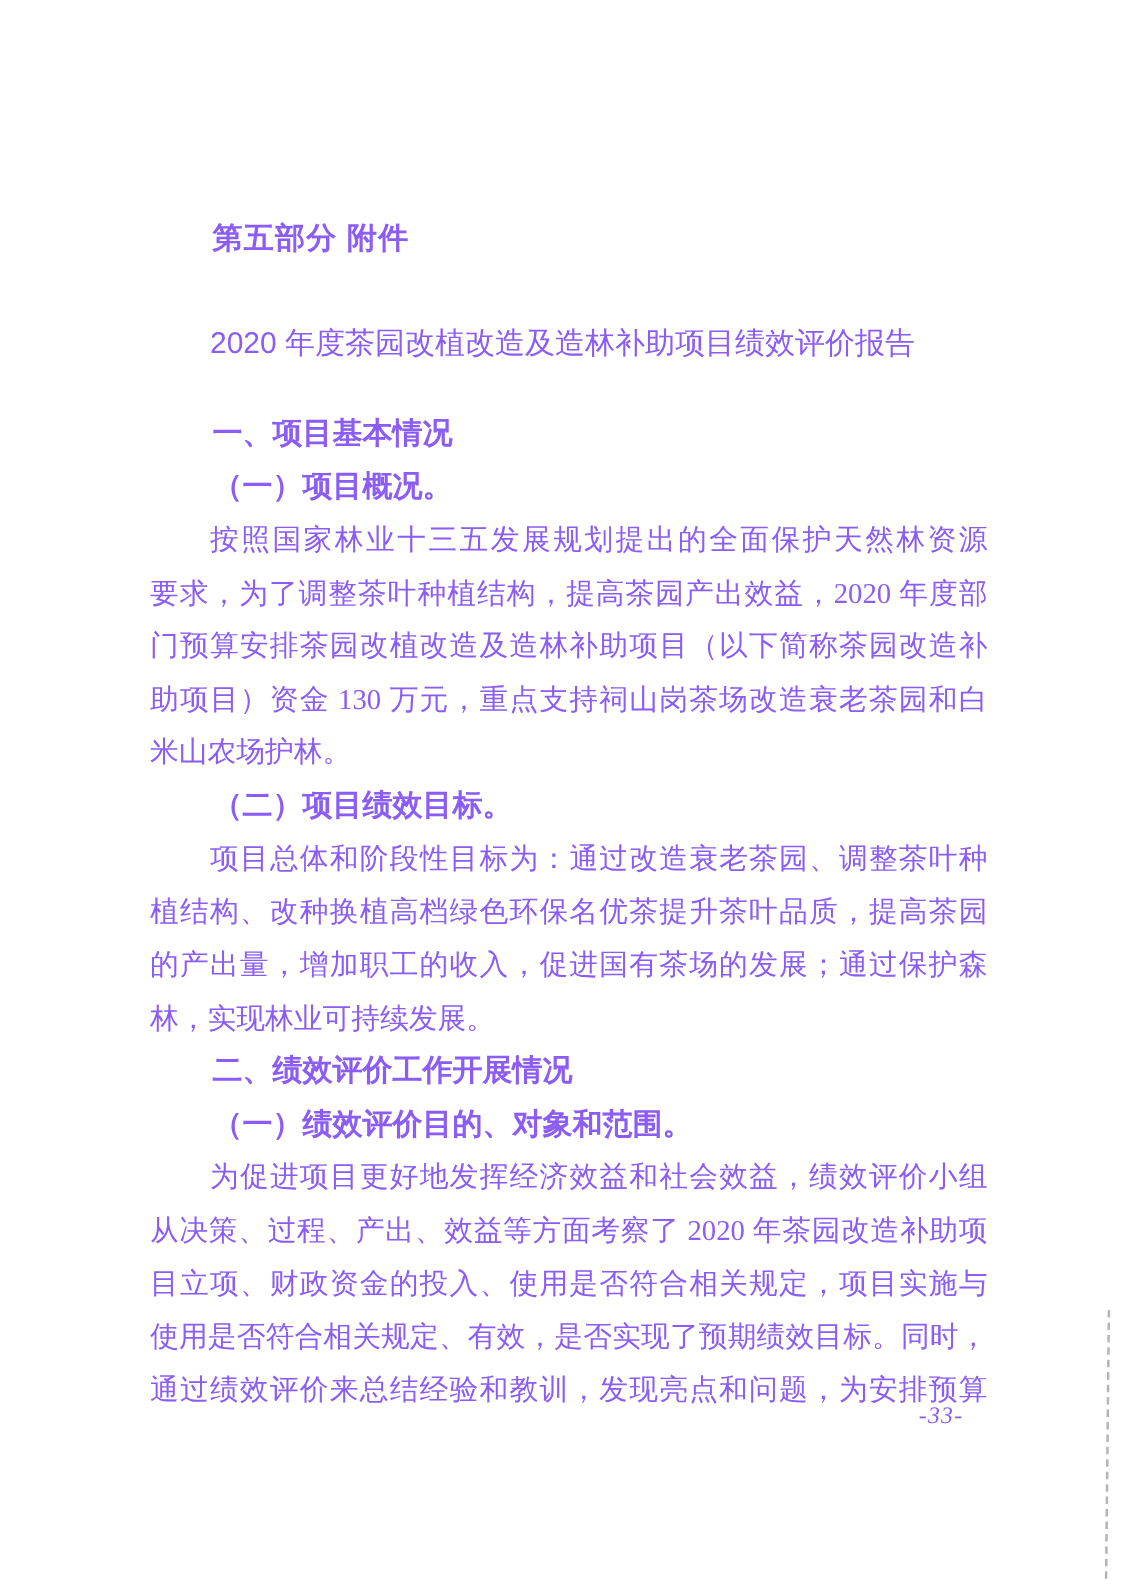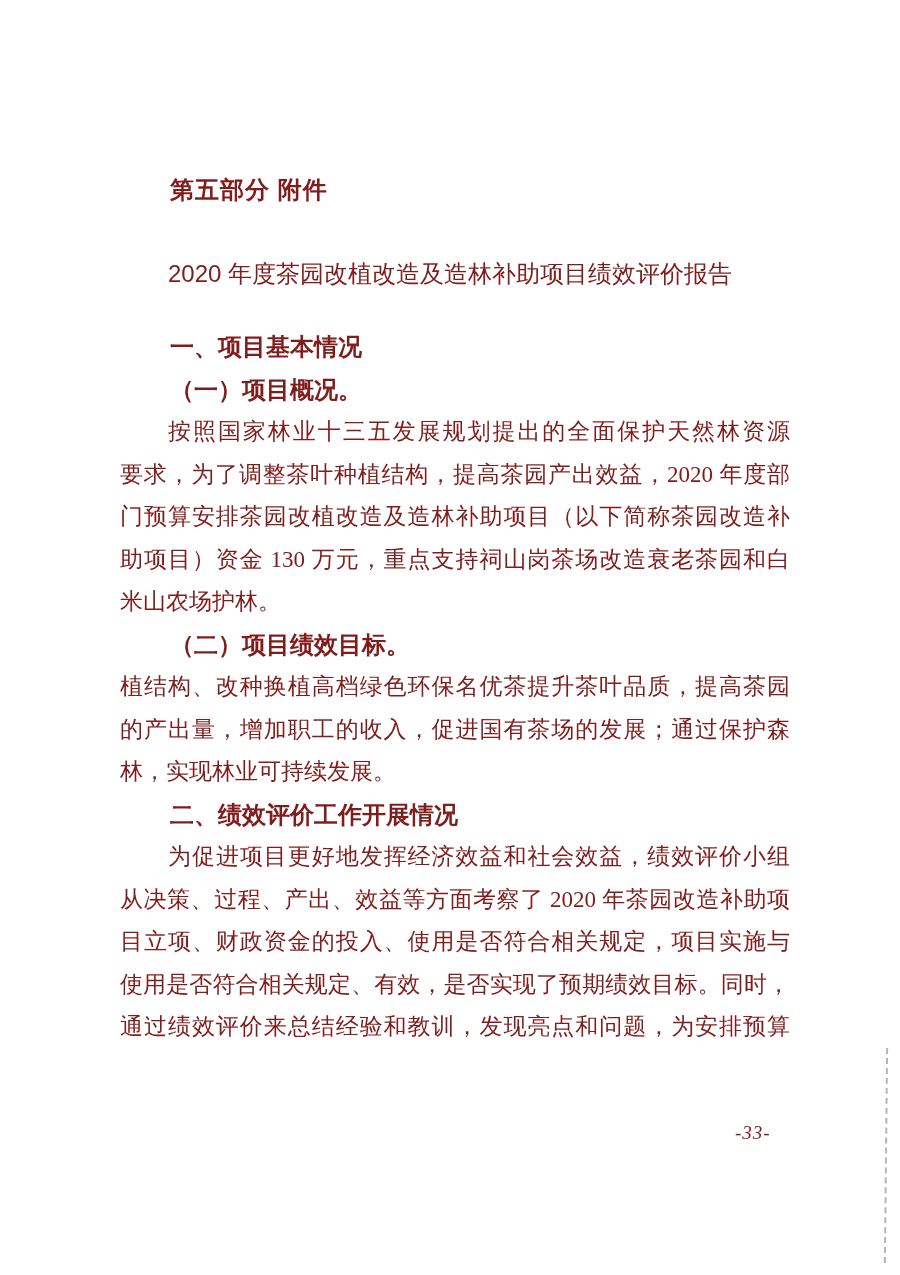--- a/index.html
+++ b/index.html
@@ -7,21 +7,21 @@
     padding: 0;
     background: #ffffff;
   }
   .page {
     position: relative;
     width: 900px;
     height: 1275px;
     background: #ffffff;
     overflow: hidden;
     font-family: "Liberation Serif", "DejaVu Serif", serif;
-    color: #7f1d1d;
+    color: #8b5cf6;
   }
   .kicker {
     position: absolute;
     left: 170px;
     top: 174px;
     font-family: "Liberation Sans", "DejaVu Sans", sans-serif;
     font-size: 24px;
     font-weight: 700;
     letter-spacing: 1px;
     white-space: nowrap;
@@ -102,25 +102,27 @@
     <div class="line heading">（一）项目概况。</div>
 
     <div class="line first">按照国家林业十三五发展规划提出的全面保护天然林资源</div>
     <div class="line">要求，为了调整茶叶种植结构，提高茶园产出效益，2020 年度部</div>
     <div class="line">门预算安排茶园改植改造及造林补助项目（以下简称茶园改造补</div>
     <div class="line">助项目）资金 130 万元，重点支持祠山岗茶场改造衰老茶园和白</div>
     <div class="line end">米山农场护林。</div>
 
     <div class="line heading">（二）项目绩效目标。</div>
 
+    <div class="line first">项目总体和阶段性目标为：通过改造衰老茶园、调整茶叶种</div>
     <div class="line">植结构、改种换植高档绿色环保名优茶提升茶叶品质，提高茶园</div>
     <div class="line">的产出量，增加职工的收入，促进国有茶场的发展；通过保护森</div>
     <div class="line end">林，实现林业可持续发展。</div>
 
     <div class="line heading">二、绩效评价工作开展情况</div>
+    <div class="line heading">（一）绩效评价目的、对象和范围。</div>
 
     <div class="line first">为促进项目更好地发挥经济效益和社会效益，绩效评价小组</div>
     <div class="line">从决策、过程、产出、效益等方面考察了 2020 年茶园改造补助项</div>
     <div class="line">目立项、财政资金的投入、使用是否符合相关规定，项目实施与</div>
     <div class="line">使用是否符合相关规定、有效，是否实现了预期绩效目标。同时，</div>
     <div class="line">通过绩效评价来总结经验和教训，发现亮点和问题，为安排预算</div>
   </div>
 
   <div class="page-number">-33-</div>
 

